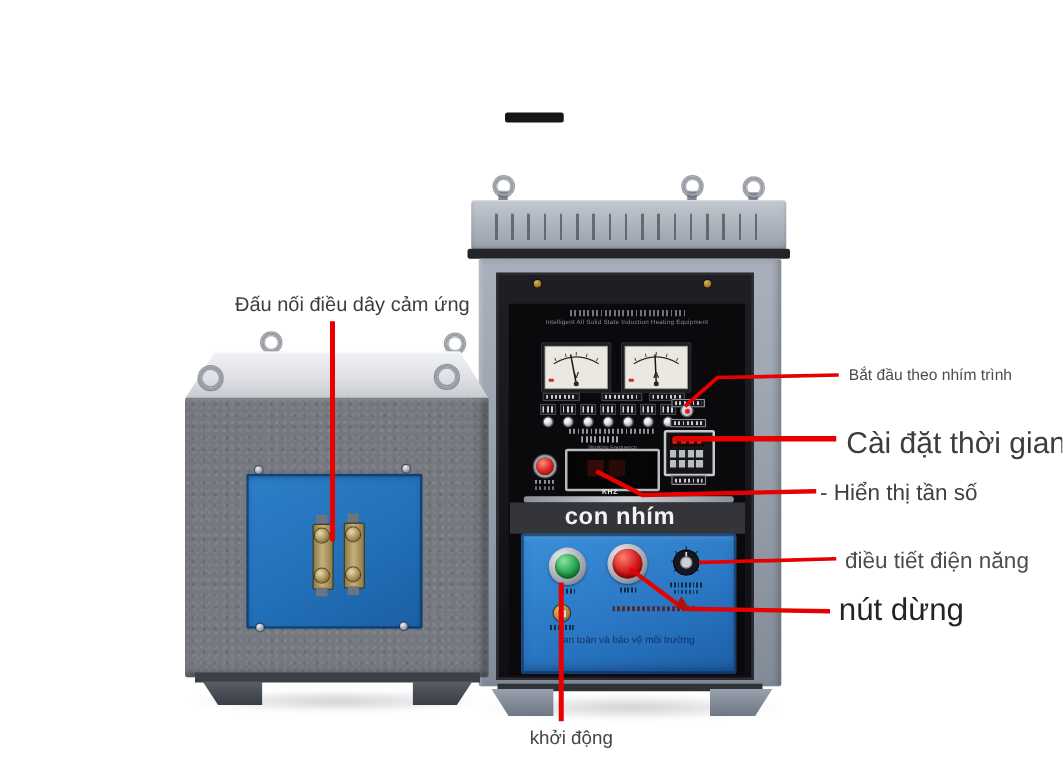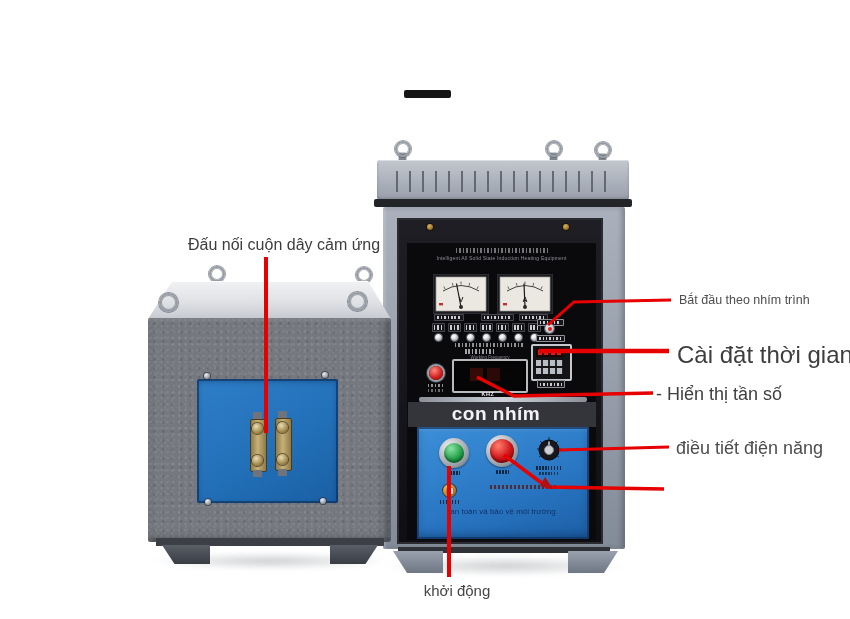--- a/index.html
+++ b/index.html
@@ -292,20 +292,21 @@
     <polyline points="266,257 266,433" fill="none" stroke="#e60000" stroke-width="4"></polyline>
     <polyline points="548,325 574,302 671,300" fill="none" stroke="#e60000" stroke-width="3"></polyline>
     <polyline points="539,351 669,351" fill="none" stroke="#e60000" stroke-width="4.5"></polyline>
     <polyline points="477,377 514,396 653,393" fill="none" stroke="#e60000" stroke-width="3.5"></polyline>
     <polyline points="559,450 669,447" fill="none" stroke="#e60000" stroke-width="3"></polyline>
     <polyline points="504,455 547,487 664,489" fill="none" stroke="#e60000" stroke-width="3.5"></polyline>
     <polygon points="545,477 553,489 540,486" fill="#b01010"></polygon>
     <polyline points="449,466 449,577" fill="none" stroke="#e60000" stroke-width="4"></polyline>
   </svg>
 
-  <div class="label" style="left:188px;top:236px;font-size:16px;z-index:50;">Đấu nối cuộn dây cảm ứng</div>
+  <div class="label" style="left:188px;top:236px;font-size:16px;z-index:50;">Đấu nối điều dây cảm ứng</div>
   <div class="label" style="left:679px;top:293px;font-size:12.5px;color:#4d4d4d;z-index:50;">Bắt đầu theo nhím trình</div>
   <div class="label" style="left:677px;top:341px;font-size:24px;z-index:50;">Cài đặt thời gian</div>
   <div class="label" style="left:656px;top:384px;font-size:18px;color:#404040;z-index:50;">- Hiển thị tần số</div>
   <div class="label" style="left:676px;top:438px;font-size:18px;color:#4d4d4d;z-index:50;">điều tiết điện năng</div>
+  <div class="label" style="left:671px;top:474px;font-size:25px;color:#242424;z-index:50;">nút dừng</div>
   <div class="label" style="left:416px;top:582px;width:82px;text-align:center;font-size:15px;color:#454545;z-index:50;">khởi động</div>
 
 </div>
 
 </body></html>

